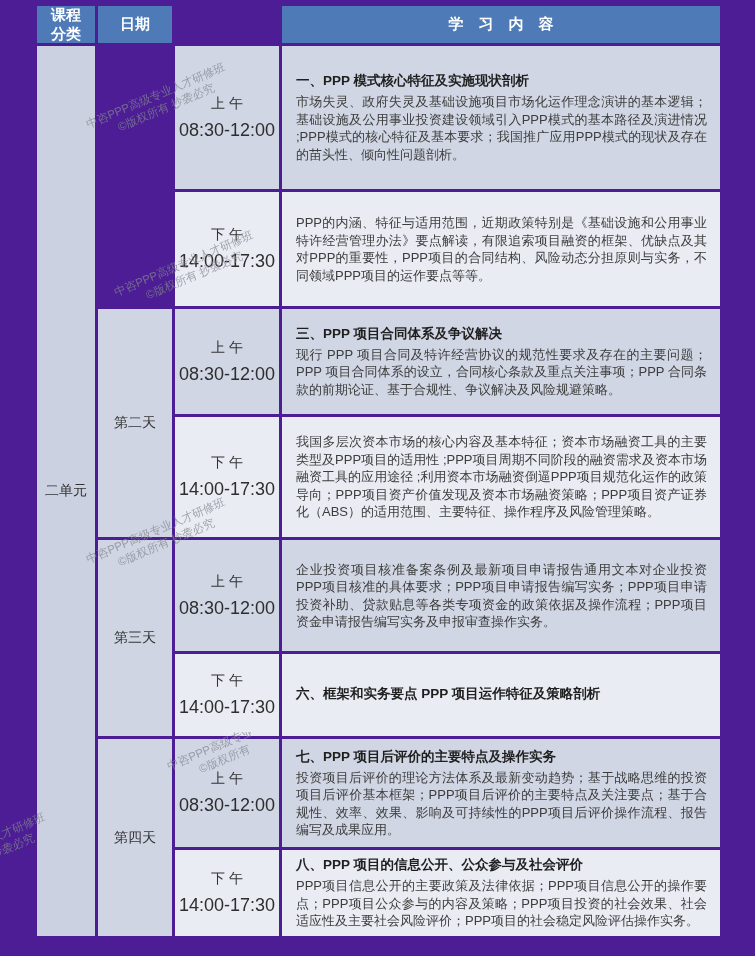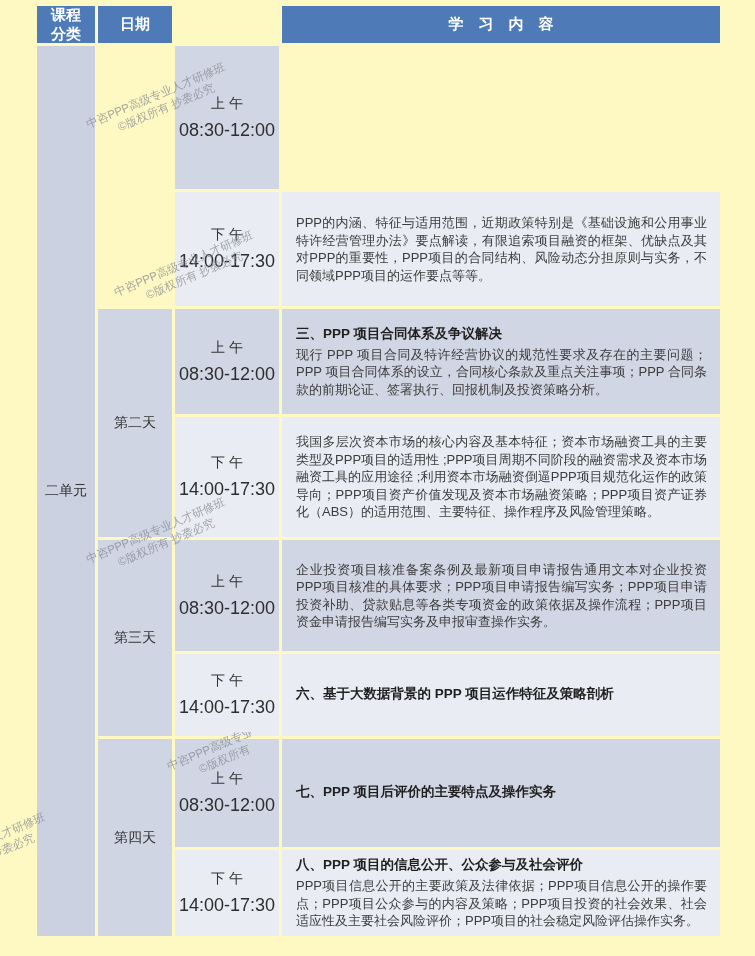--- a/index.html
+++ b/index.html
@@ -1,19 +1,19 @@
 <!DOCTYPE html>
 <html><head>
 <meta charset="utf-8">
 <style>
   html,body{margin:0;padding:0;}
   .page{
     position:relative;
     width:755px;height:956px;
-    background:#fef9c3;
+    background:#4c1d95;
     overflow:hidden;
     font-family:"Liberation Sans", sans-serif;
   }
   .schedule{
     position:absolute;left:37px;top:6px;width:683px;
     display:grid;
     grid-template-columns:58px 74px 104px 1fr;
     grid-template-rows:37px 143px 114px 105px 120px 111px 82px 108px 86px;
     gap:3px;
   }
@@ -72,35 +72,39 @@
     <div class="cell cat">二单元</div>
 
     <div class="cell date dr2">第二天</div>
     <div class="cell date dr3">第三天</div>
     <div class="cell date dr4">第四天</div>
 
     <div class="cell time band-dark r2">
       <div class="pd">上 午</div>
       <div class="tm">08:30-12:00</div>
     </div>
+    <div class="cell content band-dark r2">
+      <div class="stitle">一、PPP 模式核心特征及实施现状剖析</div>
+      <div class="sbody">市场失灵、政府失灵及基础设施项目市场化运作理念演讲的基本逻辑；基础设施及公用事业投资建设领域引入PPP模式的基本路径及演进情况 ;PPP模式的核心特征及基本要求；我国推广应用PPP模式的现状及存在的苗头性、倾向性问题剖析。</div>
+    </div>
     <div class="cell time band-light r3">
       <div class="pd">下 午</div>
       <div class="tm">14:00-17:30</div>
     </div>
     <div class="cell content band-light r3">
       <div class="sbody"> PPP的内涵、特征与适用范围，近期政策特别是《基础设施和公用事业特许经营管理办法》要点解读，有限追索项目融资的框架、优缺点及其对PPP的重要性，PPP项目的合同结构、风险动态分担原则与实务，不同领域PPP项目的运作要点等等。</div>
     </div>
 
     <div class="cell time band-dark r4">
       <div class="pd">上 午</div>
       <div class="tm">08:30-12:00</div>
     </div>
     <div class="cell content band-dark r4">
       <div class="stitle">三、PPP 项目合同体系及争议解决</div>
-      <div class="sbody">现行 PPP 项目合同及特许经营协议的规范性要求及存在的主要问题；PPP 项目合同体系的设立，合同核心条款及重点关注事项；PPP 合同条款的前期论证、签署执行、回报机制及投资策略分析。</div>
+      <div class="sbody">现行 PPP 项目合同及特许经营协议的规范性要求及存在的主要问题；PPP 项目合同体系的设立，合同核心条款及重点关注事项；PPP 合同条款的前期论证、基于合规性、争议解决及风险规避策略。</div>
     </div>
     <div class="cell time band-light r5">
       <div class="pd">下 午</div>
       <div class="tm">14:00-17:30</div>
     </div>
     <div class="cell content band-light r5">
       <div class="sbody">我国多层次资本市场的核心内容及基本特征；资本市场融资工具的主要类型及PPP项目的适用性 ;PPP项目周期不同阶段的融资需求及资本市场融资工具的应用途径 ;利用资本市场融资倒逼PPP项目规范化运作的政策导向；PPP项目资产价值发现及资本市场融资策略；PPP项目资产证券化（ABS）的适用范围、主要特征、操作程序及风险管理策略。</div>
     </div>
 
     <div class="cell time band-dark r6">
@@ -108,29 +112,30 @@
       <div class="tm">08:30-12:00</div>
     </div>
     <div class="cell content band-dark r6">
       <div class="sbody">企业投资项目核准备案条例及最新项目申请报告通用文本对企业投资PPP项目核准的具体要求；PPP项目申请报告编写实务；PPP项目申请投资补助、贷款贴息等各类专项资金的政策依据及操作流程；PPP项目资金申请报告编写实务及申报审查操作实务。</div>
     </div>
     <div class="cell time band-light r7">
       <div class="pd">下 午</div>
       <div class="tm">14:00-17:30</div>
     </div>
     <div class="cell content band-light r7">
-      <div class="stitle">六、基于大数据背景的 PPP 项目运作特征及策略剖析</div>
+      <div class="stitle">六、框架和实务要点 PPP 项目运作特征及策略剖析</div>
     </div>
 
     <div class="cell time band-dark r8">
       <div class="pd">上 午</div>
       <div class="tm">08:30-12:00</div>
     </div>
     <div class="cell content band-dark r8">
       <div class="stitle">七、PPP 项目后评价的主要特点及操作实务</div>
+      <div class="sbody">投资项目后评价的理论方法体系及最新变动趋势；基于战略思维的投资项目后评价基本框架；PPP项目后评价的主要特点及关注要点；基于合规性、效率、效果、影响及可持续性的PPP项目后评价操作流程、报告编写及成果应用。</div>
     </div>
     <div class="cell time band-light r9">
       <div class="pd">下 午</div>
       <div class="tm">14:00-17:30</div>
     </div>
     <div class="cell content band-light r9">
       <div class="stitle">八、PPP 项目的信息公开、公众参与及社会评价</div>
       <div class="sbody">PPP项目信息公开的主要政策及法律依据；PPP项目信息公开的操作要点；PPP项目公众参与的内容及策略；PPP项目投资的社会效果、社会适应性及主要社会风险评价；PPP项目的社会稳定风险评估操作实务。</div>
     </div>
   </div>

